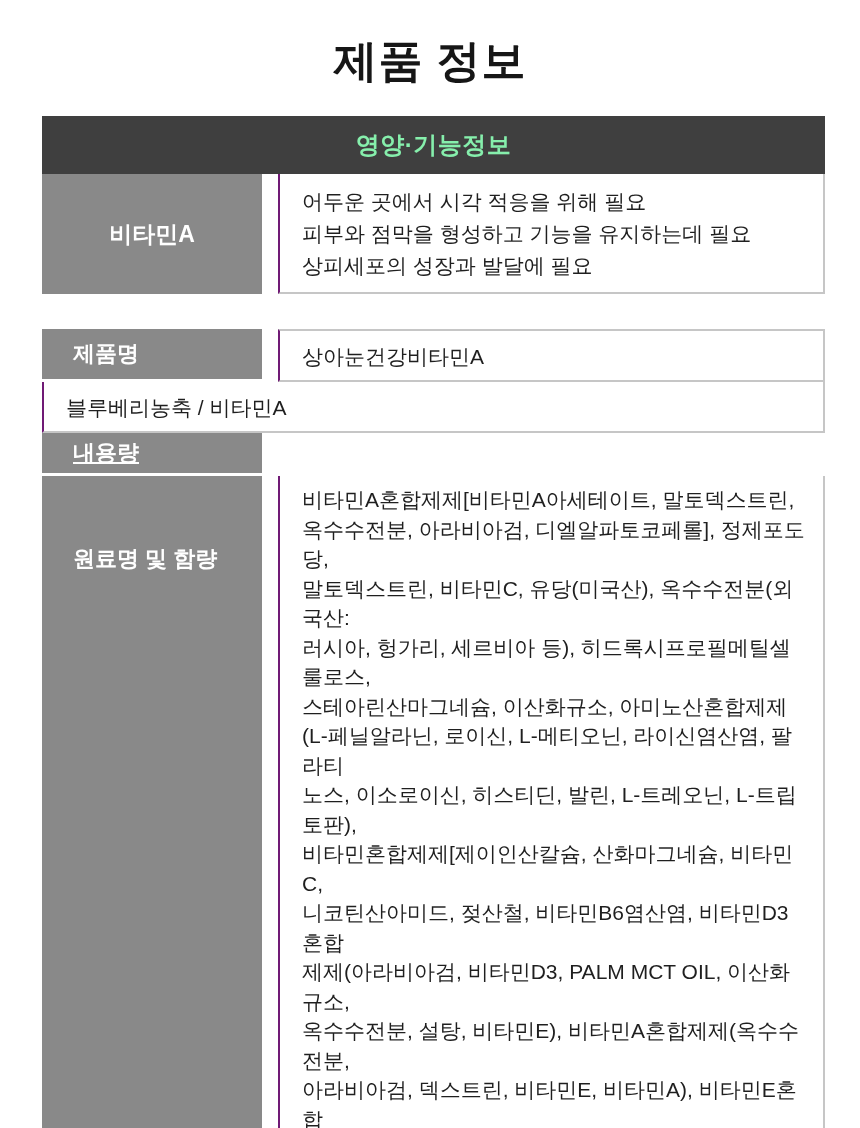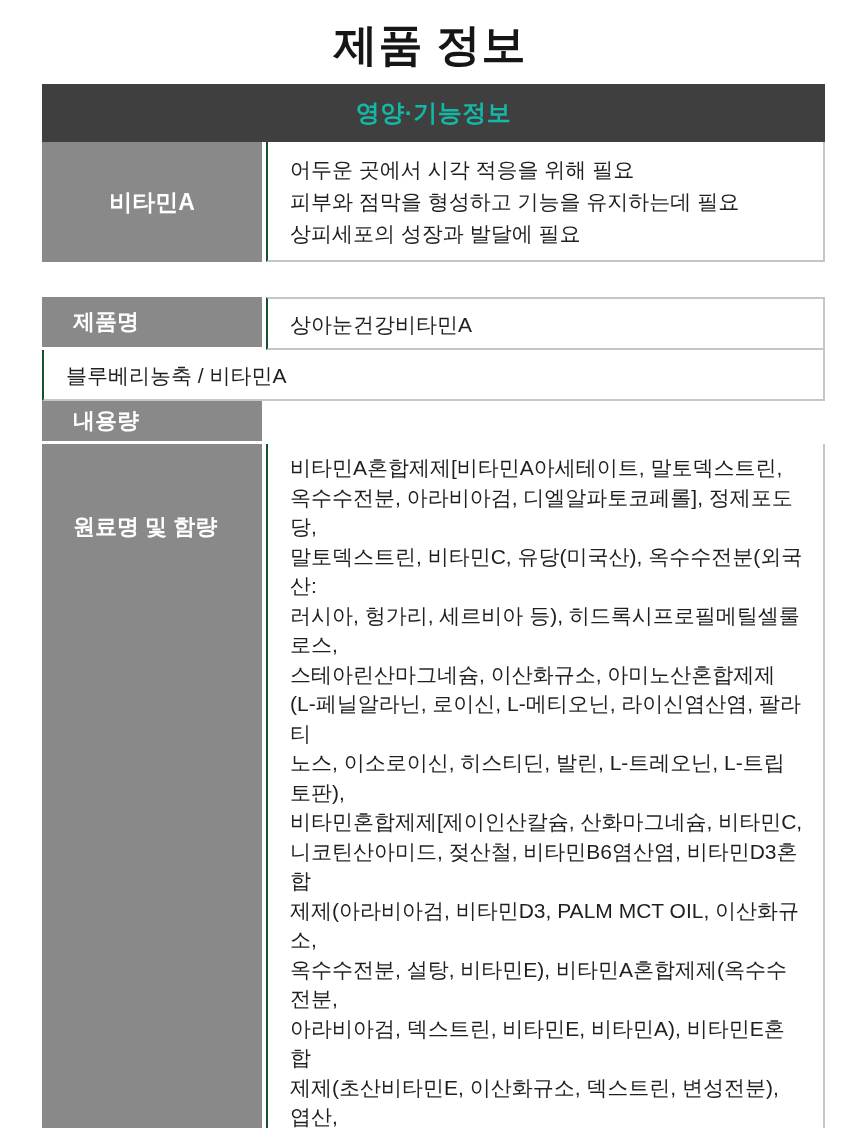--- a/index.html
+++ b/index.html
@@ -4,61 +4,61 @@
 <style>
   html,body{margin:0;padding:0;background:#ffffff;}
   body{
     width:860px;height:1128px;
     font-family:"Liberation Sans","DejaVu Sans",sans-serif;
     color:#1c1c1c;
     -webkit-font-smoothing:antialiased;
   }
   .page{width:860px;height:1128px;overflow:hidden;}
   .page-title{
-    margin:0;padding-top:16px;height:84px;box-sizing:border-box;
+    margin:16px;padding-top:16px;height:84px;box-sizing:border-box;
     text-align:center;font-size:44px;font-weight:800;color:#161616;
     letter-spacing:1px;
   }
   .tbl{margin-left:42px;width:783px;}
   .tbl-gap{height:35px;}
   
   .nt-header{
-    height:58px;background:#3f3f3f;color:#14b8a6;
+    height:58px;background:#3f3f3f;color:#86efac;
     display:flex;align-items:center;justify-content:center;
     font-size:24px;font-weight:700;letter-spacing:.5px;
   }
   .row{display:flex;align-items:stretch;}
   .label-cell{
     width:220px;flex:0 0 220px;box-sizing:border-box;
     background:#898989;color:#ffffff;
     font-size:22px;font-weight:700;
     display:flex;align-items:center;
-    margin-right:4px;
+    margin-right:16px;
   }
   .label-center{justify-content:center;}
   .label-left{justify-content:flex-start;padding-left:31px;}
   .content-cell{
     flex:1;box-sizing:border-box;background:#ffffff;
-    border-left:2px solid #14532d;
+    border-left:2px solid #701a75;
     border-right:2px solid #c6c6c6;
     border-bottom:2px solid #c6c6c6;
     padding:10px 18px 8px 22px;
     font-size:21px;font-weight:500;line-height:31px;color:#1f1f1f;
     white-space:pre-line;
     display:flex;align-items:center;
   }
   .nt-row .content-cell{min-height:120px;line-height:32px;}
   .nt-row .label-cell{min-height:120px;font-size:23px;}
   
   .pt .row .label-cell{border-bottom:3px solid #ffffff;}
   .pt .row:last-child .label-cell{border-bottom:2px solid #c6c6c6;}
   .pt .row:first-child .content-cell{border-top:2px solid #c6c6c6;text-align:center;}
   .r-name .label-cell,.r-name .content-cell{min-height:53px;}
   .r-type .label-cell,.r-type .content-cell{min-height:45px;}
-  .r-amount .label-cell,.r-amount .content-cell{min-height:43px;}
+  .r-amount .label-cell,.r-amount .content-cell{min-height:43px;text-decoration:underline;}
   .r-ingredients .label-cell{
     align-items:flex-start;padding-top:68px;
   }
   .r-ingredients .content-cell{
     align-items:flex-start;line-height:29.5px;padding-top:9px;padding-bottom:7px;
   }
 </style>
 </head>
 <body>
 

